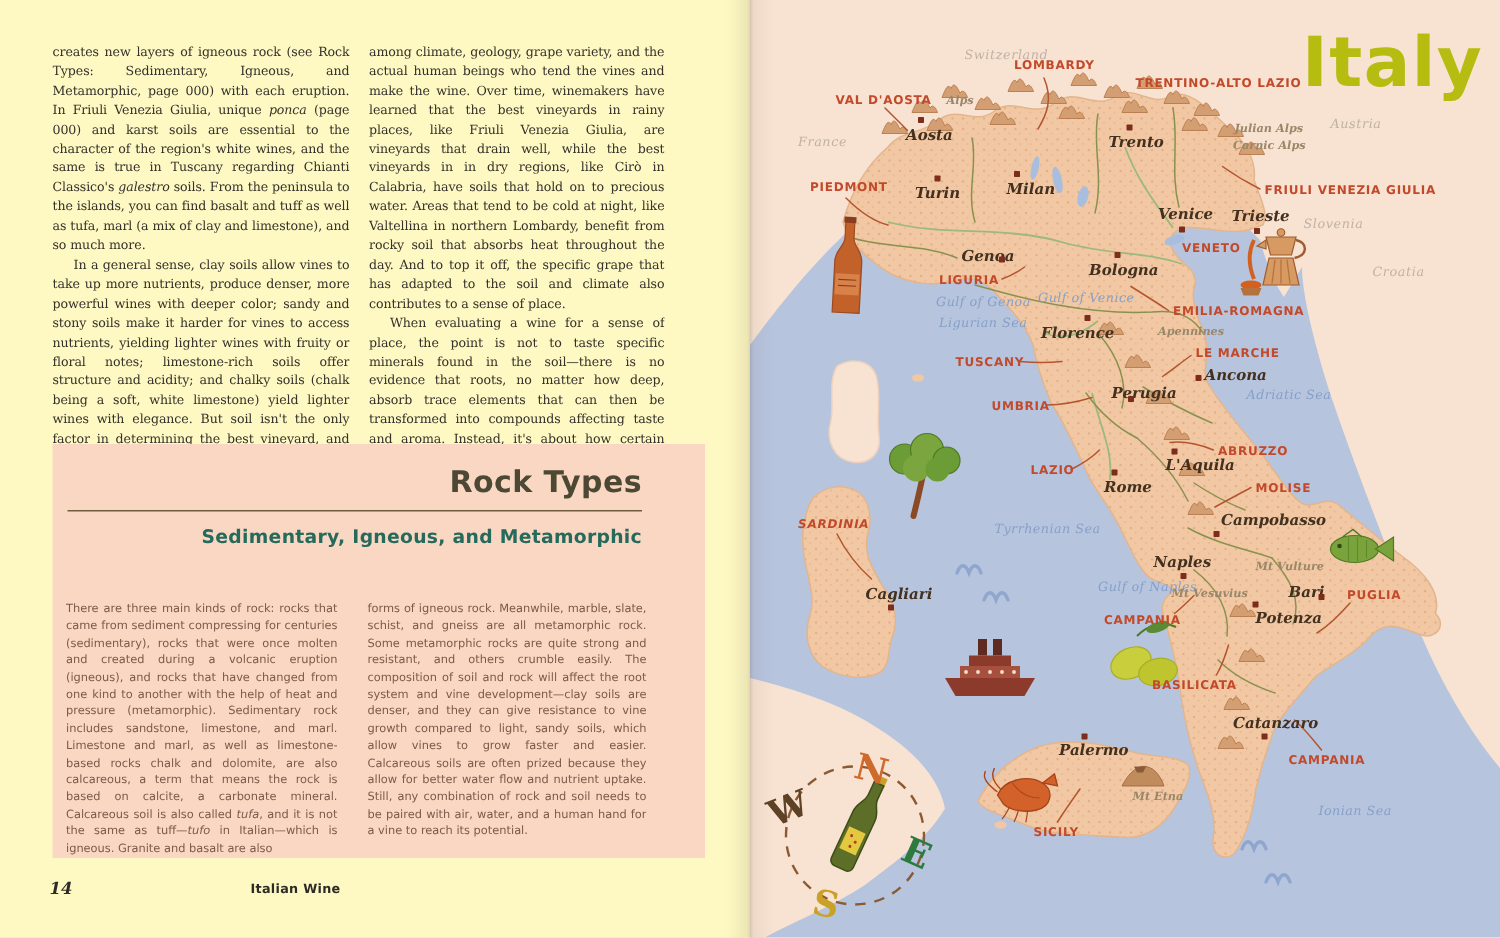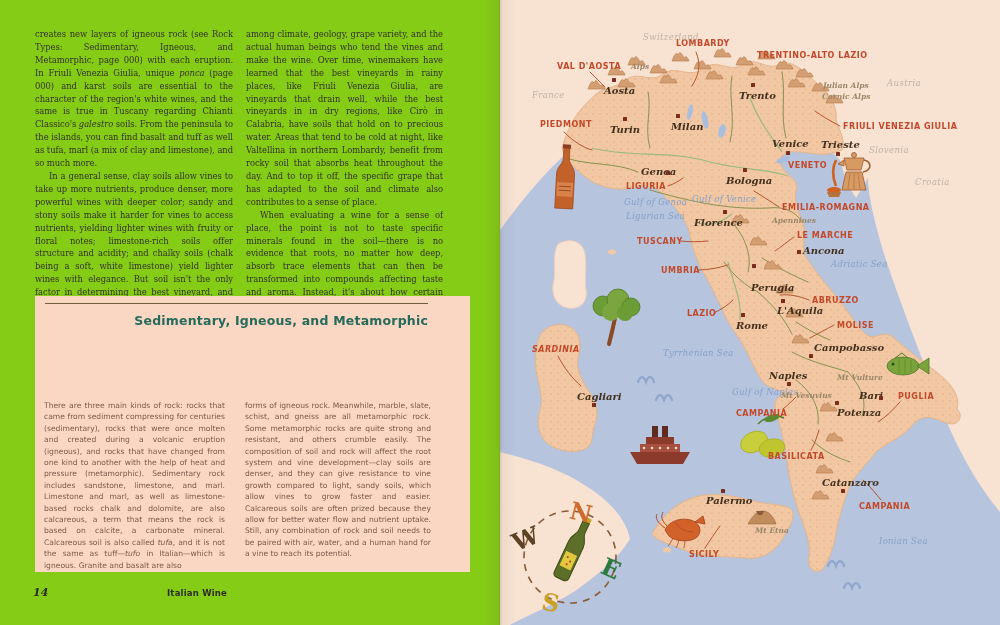--- a/index.html
+++ b/index.html
@@ -1,19 +1,19 @@
 <!DOCTYPE html>
 <html><head>
 <meta charset="utf-8">
 <style>
   html,body{margin:0;padding:0}
   body{width:1000px;height:625px;position:relative;background:#ffffff;overflow:hidden;
        font-family:"DejaVu Serif",serif;}
   .page{position:absolute;top:0;height:625px}
-  .page-left{left:0;width:500px;background:#84cc16}
+  .page-left{left:0;width:500px;background:#fef9c3}
   .page-right{left:500px;width:500px;background:#f8e2d2;overflow:hidden}
   
   .col{position:absolute;top:28px;width:198px;height:268px;overflow:hidden;text-align:justify;
        font:8.4px/12.9px "DejaVu Serif",serif;color:#35312b;letter-spacing:-0.05px}
   .col-1{left:35px}
   .col-2{left:246px;width:197px}
   .col p{margin:0}
   .col p + p{text-indent:14px}
   
   .rock-box{position:absolute;left:35px;top:296px;width:435px;height:276px;background:#f9d7c3}
@@ -62,20 +62,21 @@
   <div class="col col-1" id="col1">
       <p>creates new layers of igneous rock (see Rock Types: Sedimentary, Igneous, and Metamorphic, page 000) with each eruption. In Friuli Venezia Giulia, unique <i>ponca</i> (page 000) and karst soils are essential to the character of the region's white wines, and the same is true in Tuscany regarding Chianti Classico's <i>galestro</i> soils. From the peninsula to the islands, you can find basalt and tuff as well as tufa, marl (a mix of clay and limestone), and so much more.</p>
       <p>In a general sense, clay soils allow vines to take up more nutrients, produce denser, more powerful wines with deeper color; sandy and stony soils make it harder for vines to access nutrients, yielding lighter wines with fruity or floral notes; limestone-rich soils offer structure and acidity; and chalky soils (chalk being a soft, white limestone) yield lighter wines with elegance. But soil isn't the only factor in determining the best vineyard, and often the best places have a mix of soil types. A sense of place comes through in wine also from the interplay</p>
     </div>
   <div class="col col-2" id="col2">
       <p>among climate, geology, grape variety, and the actual human beings who tend the vines and make the wine. Over time, winemakers have learned that the best vineyards in rainy places, like Friuli Venezia Giulia, are vineyards that drain well, while the best vineyards in in dry regions, like Cirò in Calabria, have soils that hold on to precious water. Areas that tend to be cold at night, like Valtellina in northern Lombardy, benefit from rocky soil that absorbs heat throughout the day. And to top it off, the specific grape that has adapted to the soil and climate also contributes to a sense of place.</p>
       <p>When evaluating a wine for a sense of place, the point is not to taste specific minerals found in the soil—there is no evidence that roots, no matter how deep, absorb trace elements that can then be transformed into compounds affecting taste and aroma. Instead, it's about how certain soils and the community around the vineyard affect how vines grow and grapes ripen.</p>
     </div>
 
   <aside class="rock-box">
+    <h2 class="rock-title">Rock Types</h2>
     <hr class="rock-rule">
     <h3 class="rock-subtitle">Sedimentary, Igneous, and Metamorphic</h3>
     <div class="box-col box-col-1" id="boxcol1">
         <p>There are three main kinds of rock: rocks that came from sediment compressing for centuries (sedimentary), rocks that were once molten and created during a volcanic eruption (igneous), and rocks that have changed from one kind to another with the help of heat and pressure (metamorphic). Sedimentary rock includes sandstone, limestone, and marl. Limestone and marl, as well as limestone-based rocks chalk and dolomite, are also calcareous, a term that means the rock is based on calcite, a carbonate mineral. Calcareous soil is also called <i>tufa</i>, and it is not the same as tuff—<i>tufo</i> in Italian—which is igneous. Granite and basalt are also</p>
       </div>
     <div class="box-col box-col-2" id="boxcol2">
         <p>forms of igneous rock. Meanwhile, marble, slate, schist, and gneiss are all metamorphic rock. Some metamorphic rocks are quite strong and resistant, and others crumble easily. The composition of soil and rock will affect the root system and vine development—clay soils are denser, and they can give resistance to vine growth compared to light, sandy soils, which allow vines to grow faster and easier. Calcareous soils are often prized because they allow for better water flow and nutrient uptake. Still, any combination of rock and soil needs to be paired with air, water, and a human hand for a vine to reach its potential.</p>
       </div>
   </aside>
 
@@ -290,20 +291,21 @@
     </g>
 
     <g>
       <use href="#wv" transform="translate(138,374) scale(1.6)"></use>
       <use href="#wv" transform="translate(156,392) scale(1.6)"></use>
       <use href="#wv" transform="translate(328,558) scale(1.6)"></use>
       <use href="#wv" transform="translate(344,580) scale(1.6)"></use>
     </g>
   </svg>
 
+  <h1 class="map-title">Italy</h1>
   <div id="map-labels">
       <div class="region-label" style="left: 57px; top: 62px;">VAL D'AOSTA</div>
       <div class="region-label" style="left: 176px; top: 39px;">LOMBARDY</div>
       <div class="region-label" style="left: 257px; top: 51px;">TRENTINO-ALTO LAZIO</div>
       <div class="region-label" style="left: 343px; top: 122px;">FRIULI VENEZIA GIULIA</div>
       <div class="region-label" style="left: 288px; top: 161px;">VENETO</div>
       <div class="region-label" style="left: 40px; top: 120px;">PIEDMONT</div>
       <div class="region-label" style="left: 126px; top: 182px;">LIGURIA</div>
       <div class="region-label" style="left: 282px; top: 203px;">EMILIA-ROMAGNA</div>
       <div class="region-label" style="left: 137px; top: 237px;">TUSCANY</div>
@@ -331,21 +333,21 @@
       <div class="city-label" style="left: 321px; top: 139px;">Trieste</div>
       <div class="city-dot" style="left: 336px; top: 152px;"></div>
       <div class="city-label" style="left: 141px; top: 166px;">Genoa</div>
       <div class="city-dot" style="left: 166px; top: 171px;"></div>
       <div class="city-label" style="left: 226px; top: 175px;">Bologna</div>
       <div class="city-dot" style="left: 243px; top: 168px;"></div>
       <div class="city-label" style="left: 194px; top: 217px;">Florence</div>
       <div class="city-dot" style="left: 223px; top: 210px;"></div>
       <div class="city-label" style="left: 303px; top: 245px;">Ancona</div>
       <div class="city-dot" style="left: 297px; top: 250px;"></div>
-      <div class="city-label" style="left: 251px; top: 257px; margin-top: 25px;">Perugia</div>
+      <div class="city-label" style="left: 241px; top: 257px;">Perugia</div>
       <div class="city-dot" style="left: 252px; top: 264px;"></div>
       <div class="city-label" style="left: 236px; top: 320px;">Rome</div>
       <div class="city-dot" style="left: 241px; top: 313px;"></div>
       <div class="city-label" style="left: 277px; top: 305px;">L'Aquila</div>
       <div class="city-dot" style="left: 281px; top: 299px;"></div>
       <div class="city-label" style="left: 314px; top: 342px;">Campobasso</div>
       <div class="city-dot" style="left: 309px; top: 354px;"></div>
       <div class="city-label" style="left: 269px; top: 370px;">Naples</div>
       <div class="city-dot" style="left: 287px; top: 382px;"></div>
       <div class="city-label" style="left: 337px; top: 407px;">Potenza</div>

